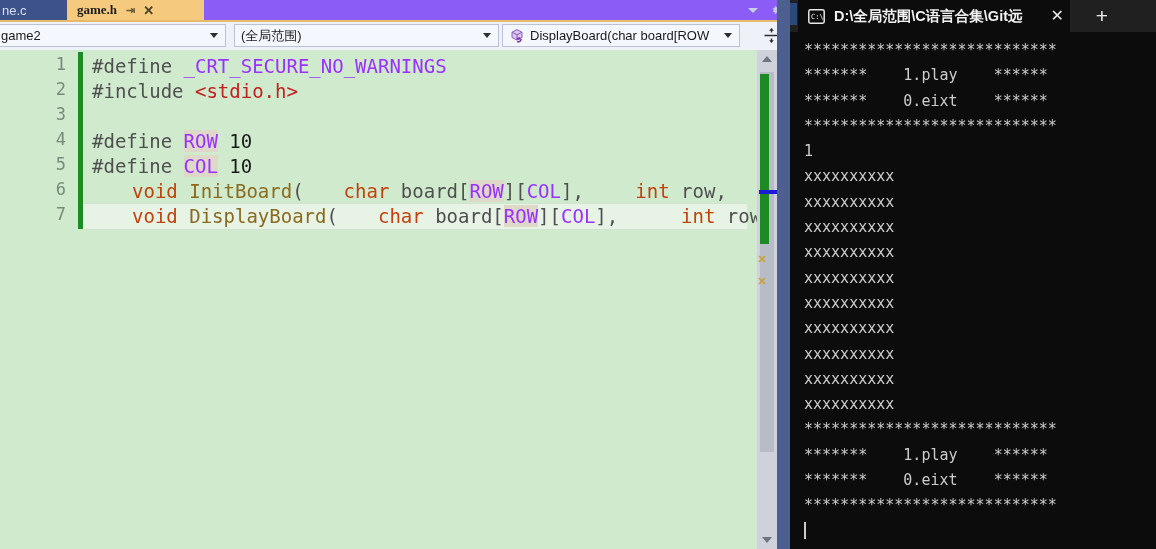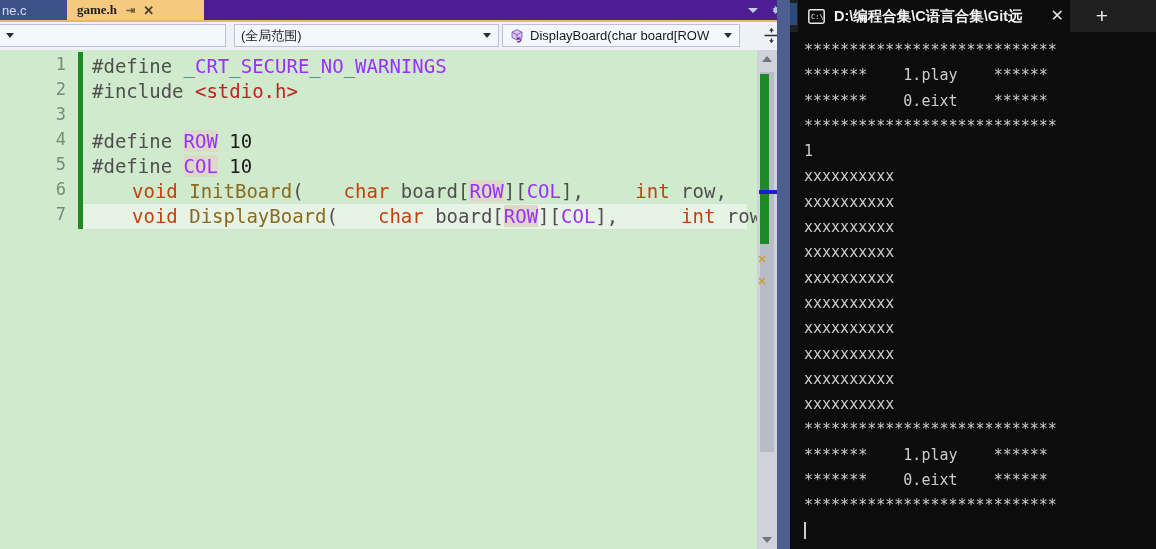--- a/index.html
+++ b/index.html
@@ -7,21 +7,21 @@
     width:1156px;height:549px;overflow:hidden;
     font-family:"Liberation Sans", sans-serif;
     background:#1e1e1e;
   }
   .screen{position:relative;width:1156px;height:549px;}
 
   
   .vs-pane{position:absolute;left:0;top:0;width:790px;height:549px;background:#4d5f8e;}
 
   
-  .tabstrip{position:relative;height:20px;background:#4c1d95;}
+  .tabstrip{position:relative;height:20px;background:#8b5cf6;}
   .tab{position:absolute;top:0;height:20px;display:flex;align-items:center;
        font-size:13px;font-weight:bold;box-sizing:border-box;}
   .tab-inactive{left:-18px;width:85px;background:#3d5289;color:#d8dff0;
        font-weight:normal;padding-left:20px;}
   .tab-active{left:67px;width:137px;background:#f5ca7f;color:#1c1c1c;padding-left:10px;}
   .tab-active .tab-label{flex:0 0 auto;font-family:Liberation Serif, serif;}
   .tab-pin{margin-left:9px;font-size:11px;color:#6a5a34;line-height:1;}
   .tab-close{margin-left:8px;font-size:13px;color:#4a4028;line-height:1;}
   .tabstrip-right{position:absolute;right:4px;top:0;height:20px;display:flex;
        align-items:center;gap:12px;padding-right:4px;}
@@ -121,20 +121,21 @@
           <svg width="12" height="12" viewBox="0 0 16 16">
             <path fill="#c6cfe4" d="M8 5.2a2.8 2.8 0 100 5.6 2.8 2.8 0 000-5.6zm0 4.2a1.4 1.4 0 110-2.8 1.4 1.4 0 010 2.8z"></path>
             <path fill="#c6cfe4" d="M14 9.1l-1.3-.4a4.7 4.7 0 000-1.4l1.3-.4-.5-1.6-1.3.3a4.8 4.8 0 00-1-1l.4-1.3L10 2.8l-.5 1.2a4.7 4.7 0 00-1.4 0L7.6 2.8 6 3.3l.4 1.3a4.8 4.8 0 00-1 1l-1.3-.3L3.6 7l1.3.4a4.7 4.7 0 000 1.4L3.6 9.2l.5 1.6 1.3-.3a4.8 4.8 0 001 1l-.4 1.3 1.6.5.5-1.2a4.7 4.7 0 001.4 0l.5 1.2 1.6-.5-.4-1.3a4.8 4.8 0 001-1l1.3.3z" opacity=".85"></path>
           </svg>
         </span>
       </div>
     </div>
 
     <div class="navbar">
       <div class="combo" id="combo-project">
+        <span class="cb-text">game2</span>
         <span class="cb-arrow"></span>
       </div>
       <div class="combo" id="combo-scope">
         <span class="cb-text">(全局范围)</span>
         <span class="cb-arrow"></span>
       </div>
       <div class="combo" id="combo-member">
         <span class="cube-icon">
           <svg width="16" height="16" viewBox="0 0 16 16">
             <path fill="#d7c6ee" stroke="#8a5fbf" stroke-width="1" d="M8 1.6l5 2.6v5.3L8 12.1 3 9.5V4.2z"></path>
@@ -197,21 +198,21 @@
     <div class="con-tabbar">
       <div class="con-edge"></div>
       <div class="con-pin"></div>
       <div class="con-tab">
         <span class="con-tab-icon">
           <svg width="17" height="17" viewBox="0 0 17 17">
             <rect x="0.8" y="1.8" width="15.4" height="13.4" rx="1.6" fill="none" stroke="#e9e9e9" stroke-width="1.5"></rect>
             <text x="3" y="11.4" font-family="DejaVu Sans Mono, monospace" font-size="7" fill="#e9e9e9">C:\</text>
           </svg>
         </span>
-        <span class="con-tab-title">D:\编程合集\C语言合集\Git远</span>
+        <span class="con-tab-title">D:\全局范围\C语言合集\Git远</span>
         <span class="con-tab-close">✕</span>
       </div>
       <div class="con-newtab">+</div>
     </div>
     <div class="con-body" id="con-body">
         <div class="con-line">****************************</div>
         <div class="con-line">*******    1.play    ******</div>
         <div class="con-line">*******    0.eixt    ******</div>
         <div class="con-line">****************************</div>
         <div class="con-line">1</div>

